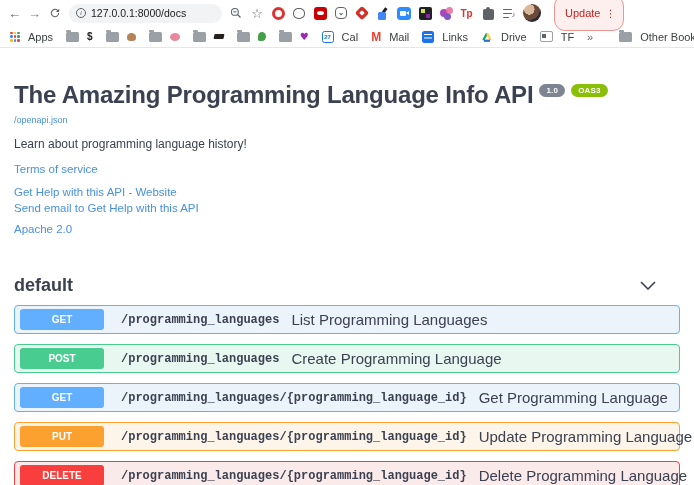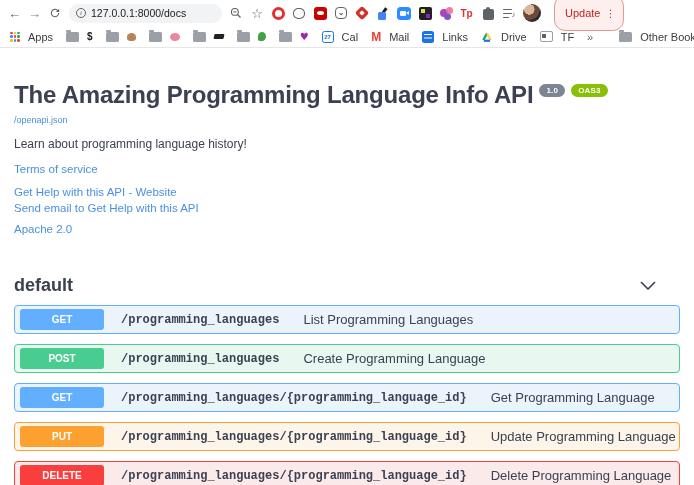--- a/index.html
+++ b/index.html
@@ -106,21 +106,21 @@
   .r-get { background:#ecf4fb; border-color:#61affe; }
   .r-post { background:#e9f7f1; border-color:#49cc90; }
   .r-put { background:#fdf5ea; border-color:#fca130; }
   .r-delete { background:#fbeaea; border-color:#f93e3e; }
   .method { width:84px; text-align:center; padding:5px 0; border-radius:3px;
     color:#fff; font-size:10px; font-weight:bold; flex:0 0 auto;}
   .m-get { background:#61affe; } .m-post { background:#49cc90; }
   .m-put { background:#fca130; } .m-delete { background:#f93e3e; }
   .op-path { margin-left:17px; font-family:"Liberation Mono","DejaVu Sans Mono",monospace;
     font-weight:bold; font-size:12px; color:#3b4151; white-space:nowrap;}
-  .op-summary { margin-left:24px; font-size:13px; color:#3b4151; white-space:nowrap;}
+  .op-summary { margin-left:12px; font-size:15px; color:#3b4151; white-space:nowrap;}
 </style>
 </head>
 <body>
 
 <div class="toolbar">
   <span class="navbtn">←</span>
   <span class="navbtn fwd">→</span>
   <span class="tb-icon">
     <svg width="12" height="12" viewBox="0 0 16 16">
         <path d="M13.6 8a5.6 5.6 0 1 1-1.7-4l1.7-1.7v4.4H9.2l1.7-1.7A4.2 4.2 0 1 0 12.2 8z" fill="#5f6368"></path>

